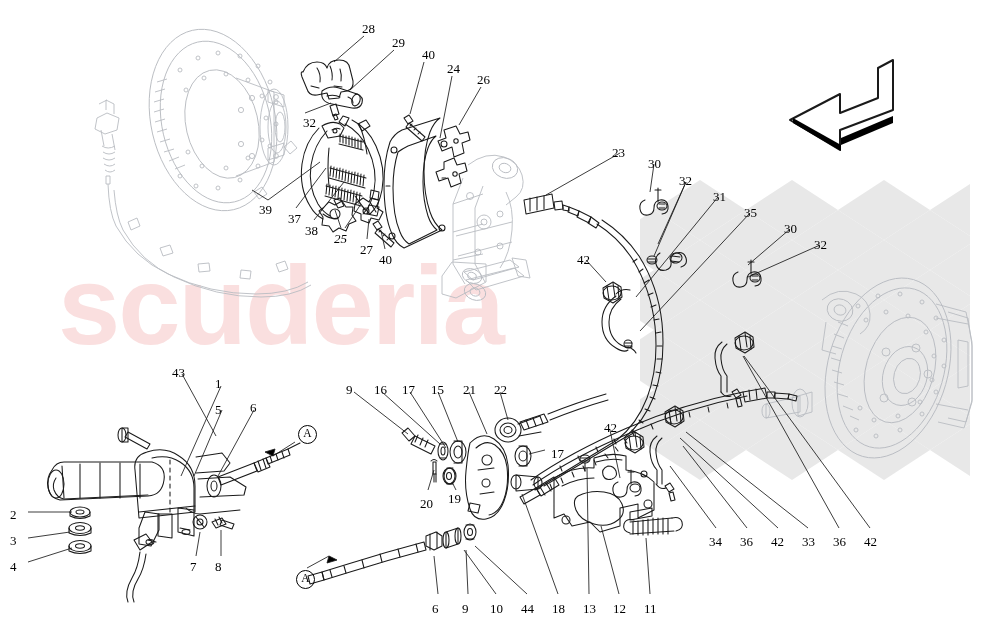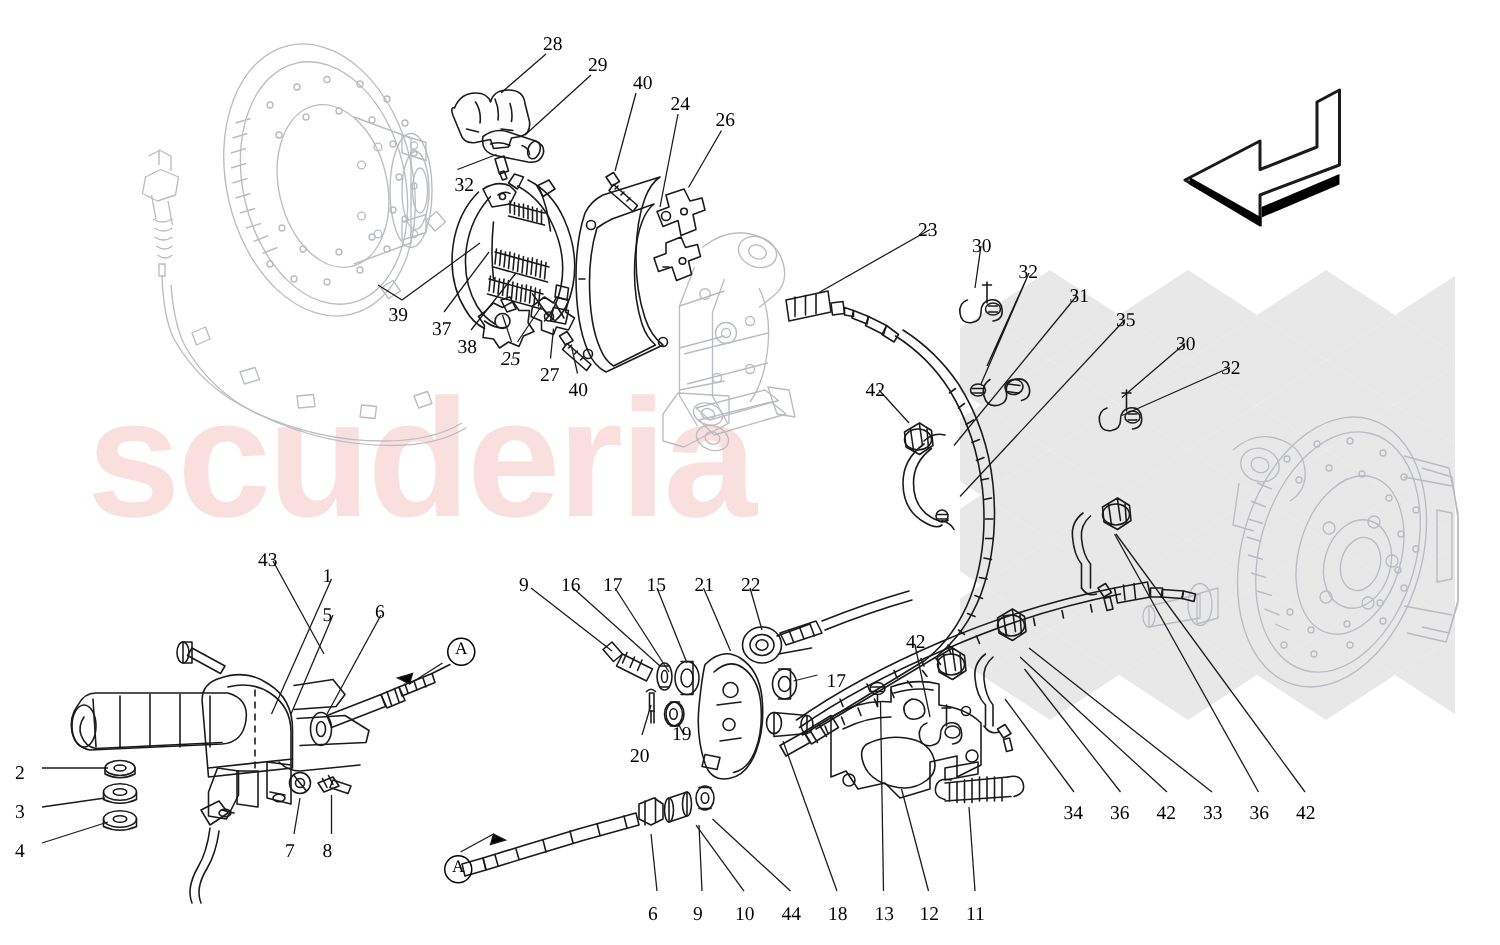--- a/index.html
+++ b/index.html
@@ -814,21 +814,21 @@
     <div class="lbl" style="left:402px;top:383px;">17</div>
     <div class="lbl" style="left:431px;top:383px;">15</div>
     <div class="lbl" style="left:463px;top:383px;">21</div>
     <div class="lbl" style="left:494px;top:383px;">22</div>
     <div class="lbl" style="left:551px;top:447px;">17</div>
     <div class="lbl" style="left:604px;top:421px;">42</div>
     <div class="lbl" style="left:10px;top:508px;">2</div>
     <div class="lbl" style="left:10px;top:534px;">3</div>
     <div class="lbl" style="left:10px;top:560px;">4</div>
     <div class="lbl" style="left:420px;top:497px;">20</div>
-    <div class="lbl" style="left:448px;top:482px;">19</div>
+    <div class="lbl" style="left:448px;top:492px;">19</div>
     <div class="lbl" style="left:190px;top:560px;">7</div>
     <div class="lbl" style="left:215px;top:560px;">8</div>
     <div class="lbl" style="left:709px;top:535px;">34</div>
     <div class="lbl" style="left:740px;top:535px;">36</div>
     <div class="lbl" style="left:771px;top:535px;">42</div>
     <div class="lbl" style="left:802px;top:535px;">33</div>
     <div class="lbl" style="left:833px;top:535px;">36</div>
     <div class="lbl" style="left:864px;top:535px;">42</div>
     <div class="lbl" style="left:432px;top:602px;">6</div>
     <div class="lbl" style="left:462px;top:602px;">9</div>

